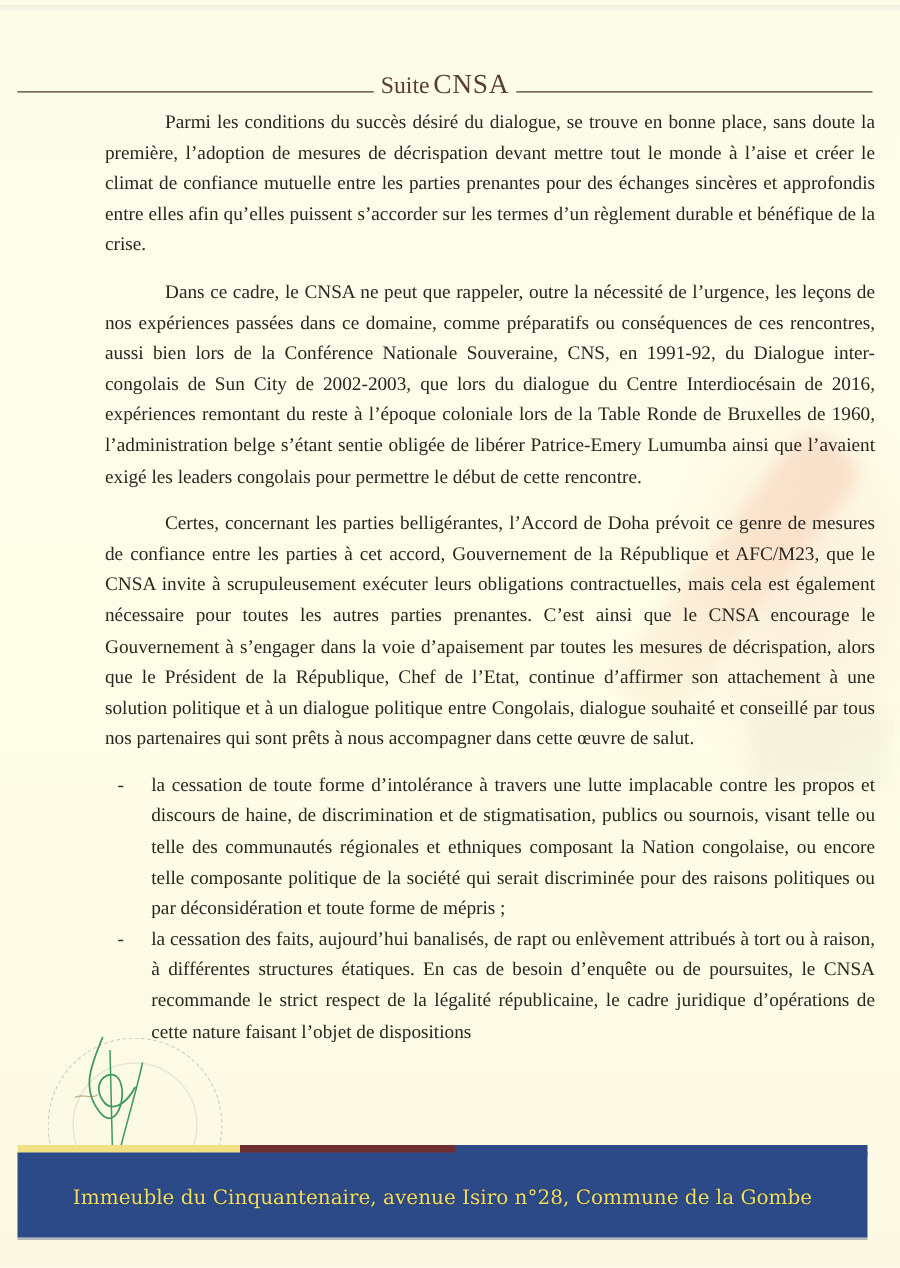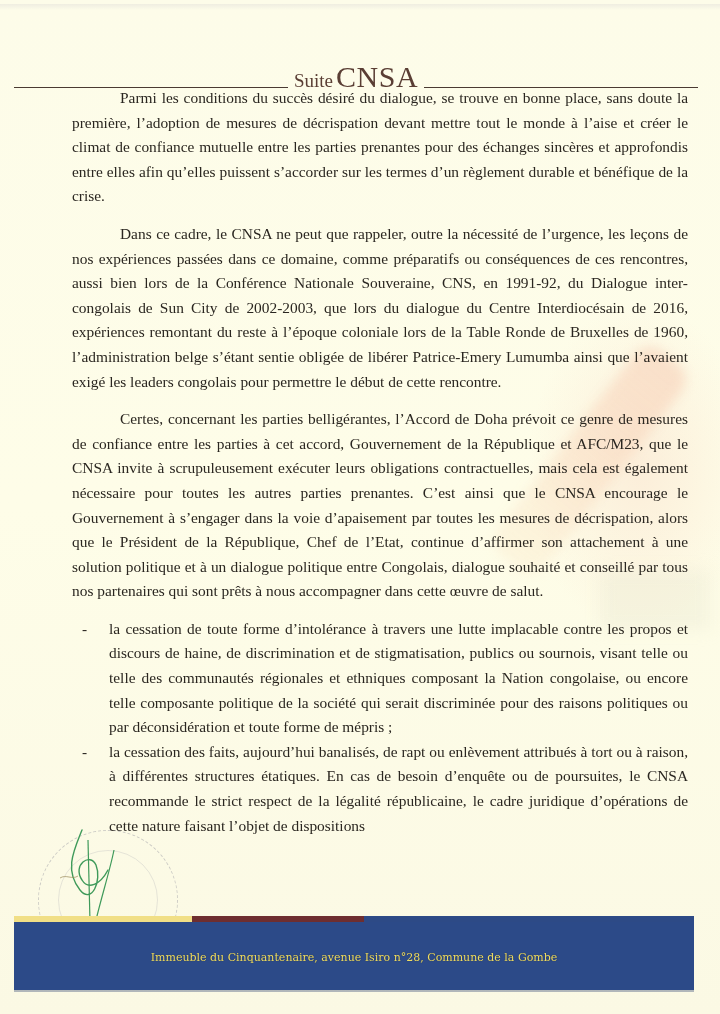--- a/index.html
+++ b/index.html
@@ -32,40 +32,40 @@
       filter: blur(6px);
     }
     .watermark-band {
       position: absolute; left: 600px; top: 570px; width: 110px; height: 60px;
       background: rgba(225,225,200,0.25);
       filter: blur(8px);
     }
 
     
     .header {
-      position: absolute; left: 14px; top: 58px; width: 684px; height: 36px;
+      position: absolute; left: 14px; top: 44px; width: 684px; height: 36px;
       display: flex; align-items: flex-end;
     }
     .header .rule {
       flex: 1; height: 0; border-bottom: 1.5px solid #4a3a32; margin-bottom: 6px;
     }
     .header .title {
       padding: 0 6px; display: flex; align-items: baseline; color: #5a3e34;
       white-space: nowrap;
     }
     .header .title .suite {
       font-size: 19px; margin-right: 3px;
     }
     .header .title .cnsa {
-      font-size: 30px; letter-spacing: 0.5px;
+      font-size: 22px; letter-spacing: 0.5px;
     }
 
     
     .content {
-      position: absolute; left: 72px; top: 86px; width: 616px;
+      position: absolute; left: 84px; top: 86px; width: 616px;
       font-size: 15.4px; line-height: 24.6px; text-align: justify;
     }
     .para {
       text-indent: 48px;
       margin-bottom: 13px;
     }
     .para.no-space { margin-bottom: 0; }
     .list { margin-top: 0; }
     .list-item {
       position: relative; padding-left: 37px; margin-left: 0;
@@ -95,21 +95,21 @@
     }
     .strip-yellow { width: 178px; background: #f1df86; }
     .strip-red { width: 172px; background: #6e2e30; }
     .strip-blue { flex: 1; background: #2d4a86; }
     .footer {
       position: absolute; left: 14px; top: 922px; width: 680px; height: 68px;
       background: #2c4a88;
       display: flex; flex-direction: row; align-items: center; justify-content: center;
       color: #eedd66;
       font-family: "DejaVu Serif", "Liberation Serif", serif;
-      font-size: 11px; line-height: 17px;
+      font-size: 16px; line-height: 17px;
       text-shadow: 0 0 1px rgba(40,30,0,0.6);
       padding-top: 2px;
     }
     .footer .line { white-space: nowrap; }
     .footer-shadow {
       position: absolute; left: 14px; top: 990px; width: 680px; height: 2px;
       background: rgba(40,60,110,0.35);
     }
   </style>
 </head>

